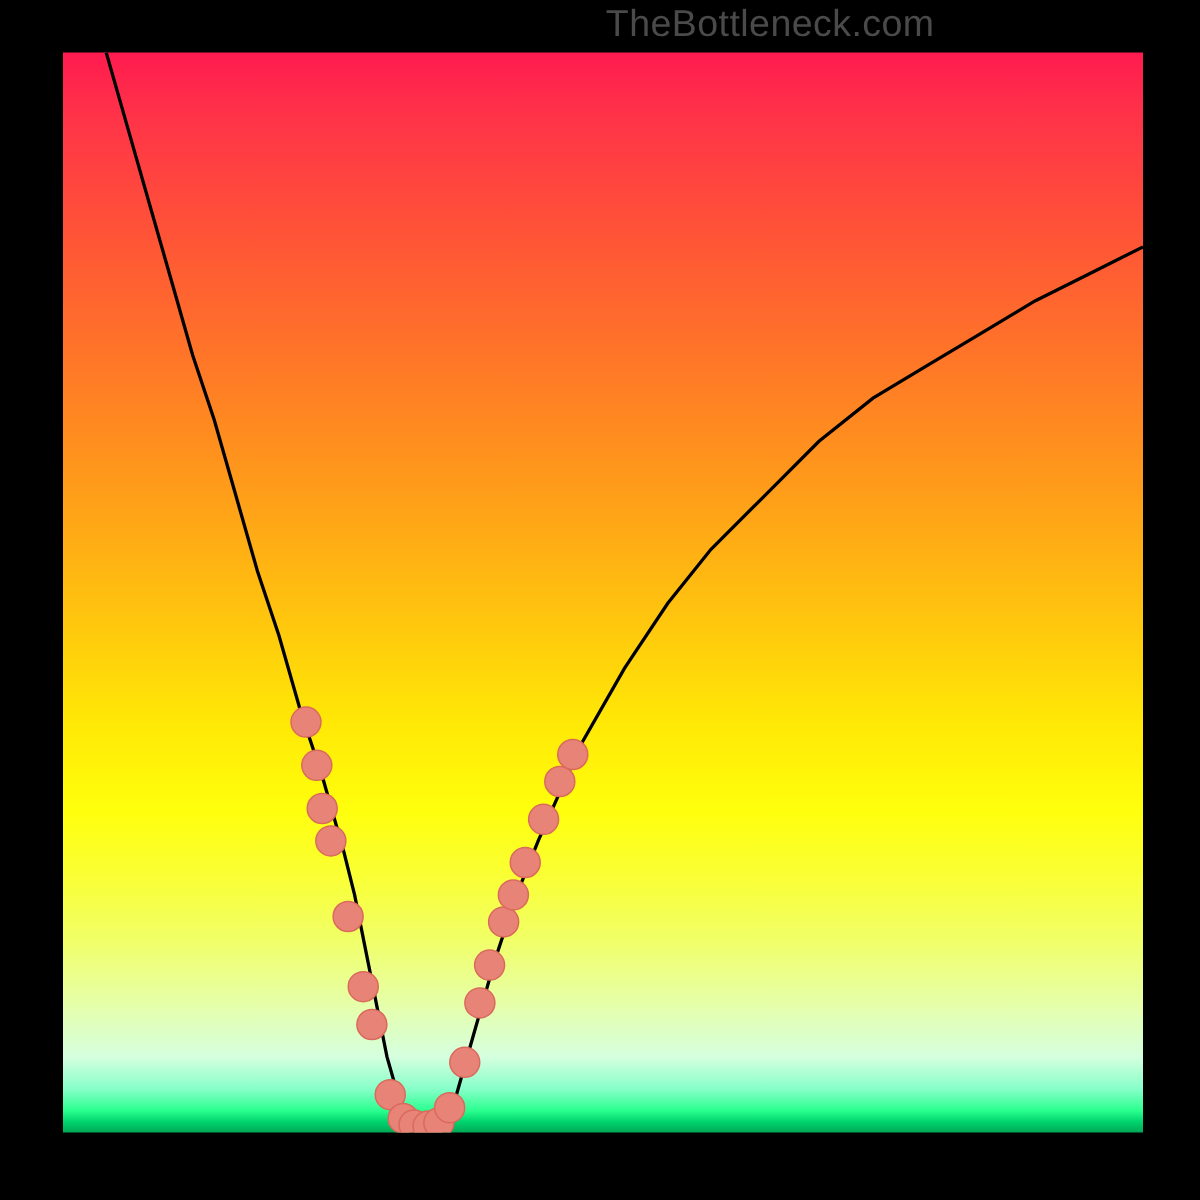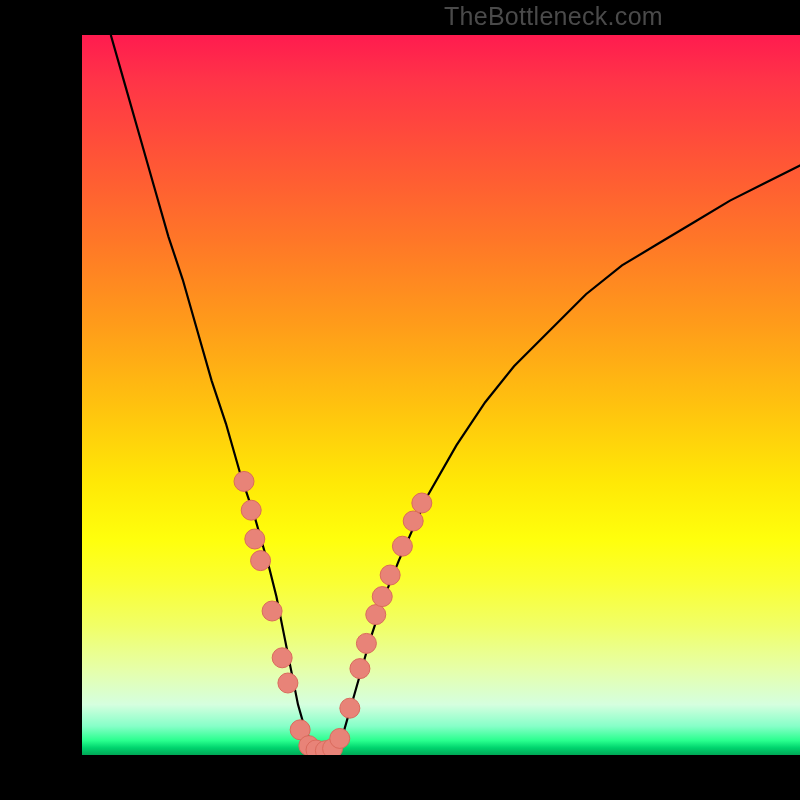--- a/index.html
+++ b/index.html
@@ -9,21 +9,20 @@
     height: 800px;
     background: #000;
     overflow: hidden;
     font-family: Arial, sans-serif;
   }
   .frame {
     width: 633px;
     height: 800px;
     background: #000;
     position: relative;
-    margin-left: 40px;
   }
   .plot-area {
     position: absolute;
     left: 42px;
     top: 35px;
     width: 720px;
     height: 720px;
     background: linear-gradient(to bottom,
       #ff1b4f 0%,
       #ff3348 6%,

